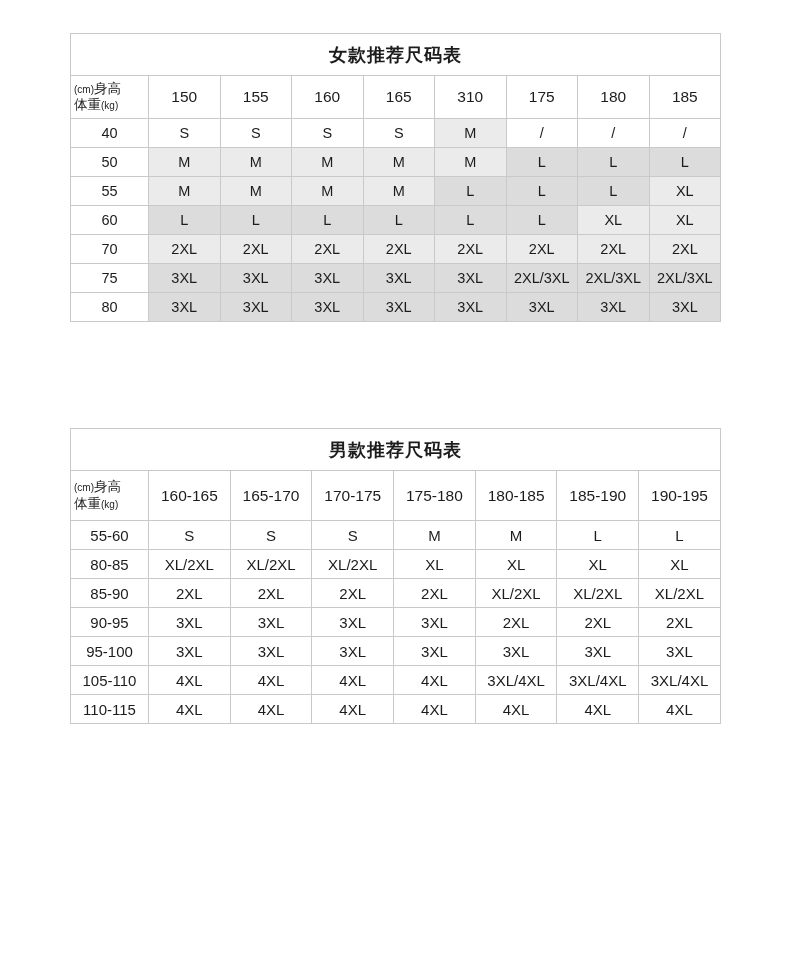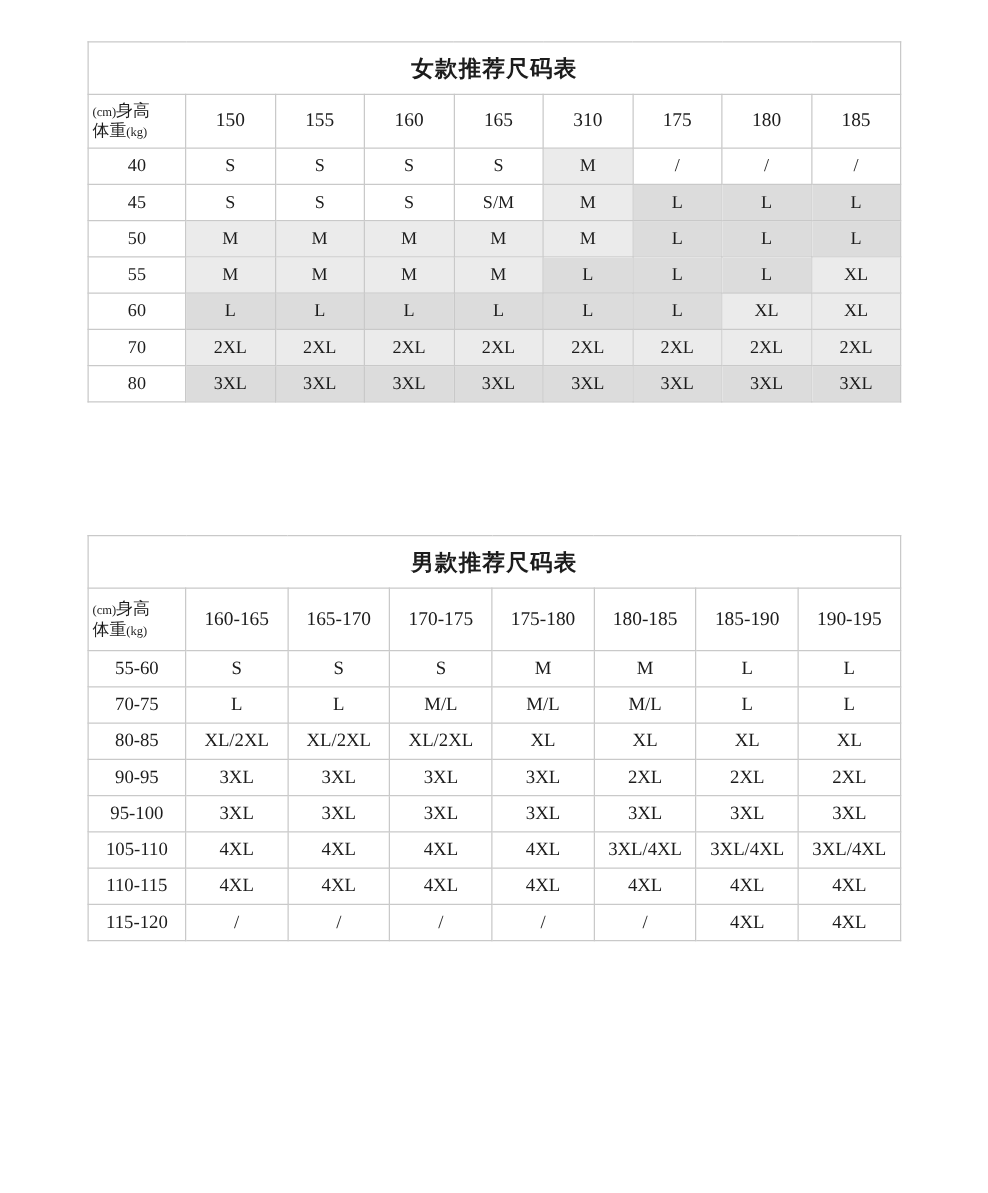--- a/index.html
+++ b/index.html
@@ -2,21 +2,21 @@
 <html><head>
 <meta charset="utf-8">
 <style>
   * { margin: 0; padding: 0; box-sizing: border-box; }
   html, body { background: #ffffff; }
   .page {
     position: relative;
     width: 790px;
     height: 773px;
     background: #ffffff;
-    font-family: Liberation Serif, serif;
+    font-family: Liberation Sans, sans-serif;
     color: #1a1a1a;
     overflow: hidden;
   }
   table.size-table {
     position: absolute;
     left: 70px;
     width: 650px;
     border-collapse: collapse;
     table-layout: fixed;
   }
@@ -105,31 +105,20 @@
           <td style="background: rgb(255, 255, 255);">S</td>
           <td style="background: rgb(255, 255, 255);">S</td>
           <td style="background: rgb(255, 255, 255);">S</td>
           <td style="background: rgb(255, 255, 255);">S</td>
           <td style="background: rgb(235, 235, 235);">M</td>
           <td style="background: rgb(255, 255, 255);">/</td>
           <td style="background: rgb(255, 255, 255);">/</td>
           <td style="background: rgb(255, 255, 255);">/</td>
         </tr>
         <tr>
-          <td>45</td>
-          <td style="background: rgb(255, 255, 255);">S</td>
-          <td style="background: rgb(255, 255, 255);">S</td>
-          <td style="background: rgb(255, 255, 255);">S</td>
-          <td style="background: rgb(255, 255, 255);">S/M</td>
-          <td style="background: rgb(235, 235, 235);">M</td>
-          <td style="background: rgb(220, 220, 220);">L</td>
-          <td style="background: rgb(220, 220, 220);">L</td>
-          <td style="background: rgb(220, 220, 220);">L</td>
-        </tr>
-        <tr>
           <td>50</td>
           <td style="background: rgb(235, 235, 235);">M</td>
           <td style="background: rgb(235, 235, 235);">M</td>
           <td style="background: rgb(235, 235, 235);">M</td>
           <td style="background: rgb(235, 235, 235);">M</td>
           <td style="background: rgb(235, 235, 235);">M</td>
           <td style="background: rgb(220, 220, 220);">L</td>
           <td style="background: rgb(220, 220, 220);">L</td>
           <td style="background: rgb(220, 220, 220);">L</td>
         </tr>
@@ -158,20 +147,31 @@
         <tr>
           <td>70</td>
           <td style="background: rgb(235, 235, 235);">2XL</td>
           <td style="background: rgb(235, 235, 235);">2XL</td>
           <td style="background: rgb(235, 235, 235);">2XL</td>
           <td style="background: rgb(235, 235, 235);">2XL</td>
           <td style="background: rgb(235, 235, 235);">2XL</td>
           <td style="background: rgb(235, 235, 235);">2XL</td>
           <td style="background: rgb(235, 235, 235);">2XL</td>
           <td style="background: rgb(235, 235, 235);">2XL</td>
+        </tr>
+        <tr>
+          <td>75</td>
+          <td style="background: rgb(220, 220, 220);">3XL</td>
+          <td style="background: rgb(220, 220, 220);">3XL</td>
+          <td style="background: rgb(220, 220, 220);">3XL</td>
+          <td style="background: rgb(220, 220, 220);">3XL</td>
+          <td style="background: rgb(220, 220, 220);">3XL</td>
+          <td style="background: rgb(220, 220, 220);">2XL/3XL</td>
+          <td style="background: rgb(220, 220, 220);">2XL/3XL</td>
+          <td style="background: rgb(220, 220, 220);">2XL/3XL</td>
         </tr>
         <tr>
           <td>80</td>
           <td style="background: rgb(220, 220, 220);">3XL</td>
           <td style="background: rgb(220, 220, 220);">3XL</td>
           <td style="background: rgb(220, 220, 220);">3XL</td>
           <td style="background: rgb(220, 220, 220);">3XL</td>
           <td style="background: rgb(220, 220, 220);">3XL</td>
           <td style="background: rgb(220, 220, 220);">3XL</td>
           <td style="background: rgb(220, 220, 220);">3XL</td>
@@ -214,38 +214,38 @@
           <td>55-60</td>
           <td style="background: rgb(255, 255, 255);">S</td>
           <td style="background: rgb(255, 255, 255);">S</td>
           <td style="background: rgb(255, 255, 255);">S</td>
           <td style="background: rgb(255, 255, 255);">M</td>
           <td style="background: rgb(255, 255, 255);">M</td>
           <td style="background: rgb(255, 255, 255);">L</td>
           <td style="background: rgb(255, 255, 255);">L</td>
         </tr>
         <tr>
-          <td>70-75</td>
-          <td style="background: rgb(255, 255, 255);">L</td>
-          <td style="background: rgb(255, 255, 255);">L</td>
-          <td style="background: rgb(255, 255, 255);">M/L</td>
-          <td style="background: rgb(255, 255, 255);">M/L</td>
-          <td style="background: rgb(255, 255, 255);">M/L</td>
-          <td style="background: rgb(255, 255, 255);">L</td>
-          <td style="background: rgb(255, 255, 255);">L</td>
-        </tr>
-        <tr>
           <td>80-85</td>
           <td style="background: rgb(255, 255, 255);">XL/2XL</td>
           <td style="background: rgb(255, 255, 255);">XL/2XL</td>
           <td style="background: rgb(255, 255, 255);">XL/2XL</td>
           <td style="background: rgb(255, 255, 255);">XL</td>
           <td style="background: rgb(255, 255, 255);">XL</td>
           <td style="background: rgb(255, 255, 255);">XL</td>
           <td style="background: rgb(255, 255, 255);">XL</td>
+        </tr>
+        <tr>
+          <td>85-90</td>
+          <td style="background: rgb(255, 255, 255);">2XL</td>
+          <td style="background: rgb(255, 255, 255);">2XL</td>
+          <td style="background: rgb(255, 255, 255);">2XL</td>
+          <td style="background: rgb(255, 255, 255);">2XL</td>
+          <td style="background: rgb(255, 255, 255);">XL/2XL</td>
+          <td style="background: rgb(255, 255, 255);">XL/2XL</td>
+          <td style="background: rgb(255, 255, 255);">XL/2XL</td>
         </tr>
         <tr>
           <td>90-95</td>
           <td style="background: rgb(255, 255, 255);">3XL</td>
           <td style="background: rgb(255, 255, 255);">3XL</td>
           <td style="background: rgb(255, 255, 255);">3XL</td>
           <td style="background: rgb(255, 255, 255);">3XL</td>
           <td style="background: rgb(255, 255, 255);">2XL</td>
           <td style="background: rgb(255, 255, 255);">2XL</td>
           <td style="background: rgb(255, 255, 255);">2XL</td>
@@ -273,28 +273,18 @@
         <tr>
           <td>110-115</td>
           <td style="background: rgb(255, 255, 255);">4XL</td>
           <td style="background: rgb(255, 255, 255);">4XL</td>
           <td style="background: rgb(255, 255, 255);">4XL</td>
           <td style="background: rgb(255, 255, 255);">4XL</td>
           <td style="background: rgb(255, 255, 255);">4XL</td>
           <td style="background: rgb(255, 255, 255);">4XL</td>
           <td style="background: rgb(255, 255, 255);">4XL</td>
         </tr>
-        <tr>
-          <td>115-120</td>
-          <td style="background: rgb(255, 255, 255);">/</td>
-          <td style="background: rgb(255, 255, 255);">/</td>
-          <td style="background: rgb(255, 255, 255);">/</td>
-          <td style="background: rgb(255, 255, 255);">/</td>
-          <td style="background: rgb(255, 255, 255);">/</td>
-          <td style="background: rgb(255, 255, 255);">4XL</td>
-          <td style="background: rgb(255, 255, 255);">4XL</td>
-        </tr>
       </tbody>
   </table>
 
   <div class="dashed-separator"></div>
 
 </div>
 
 </body></html>

